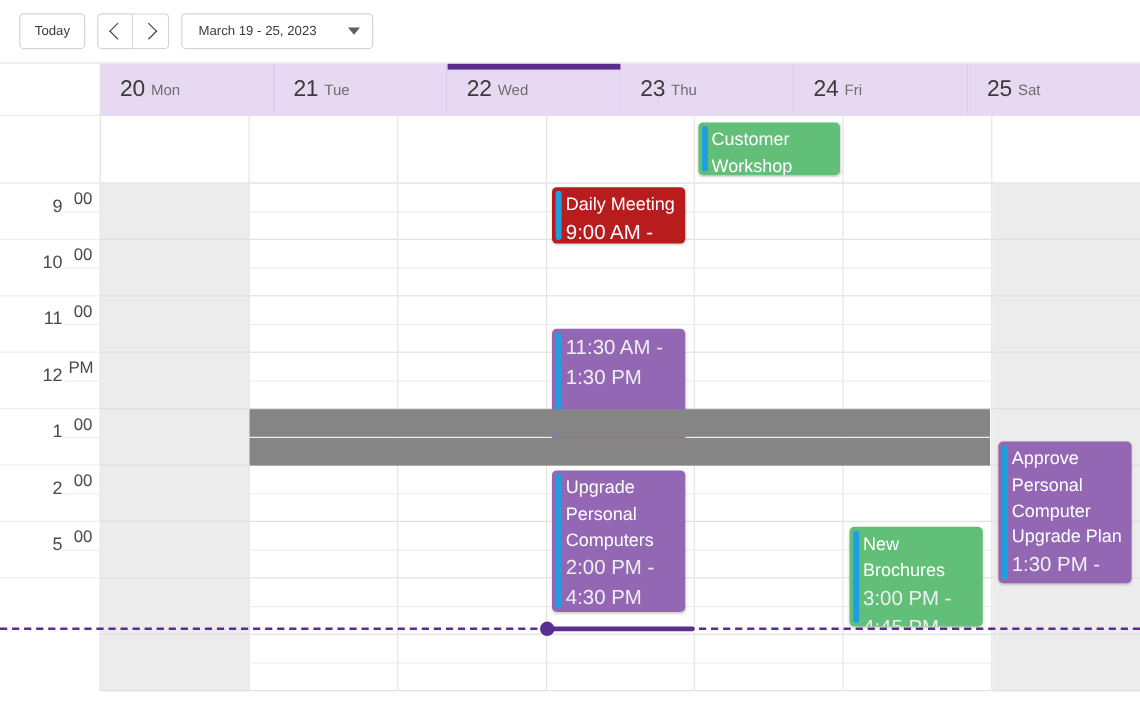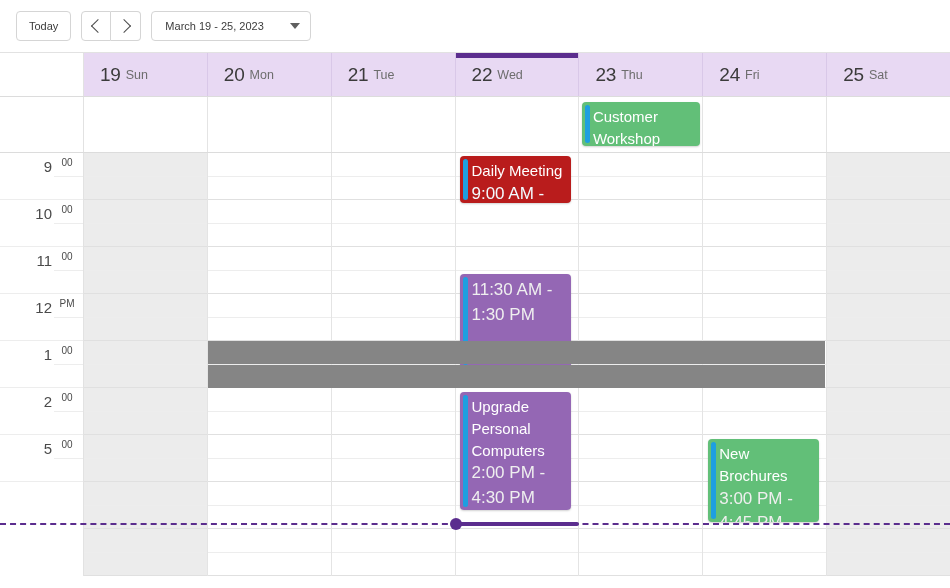--- a/index.html
+++ b/index.html
@@ -159,27 +159,27 @@
     position: absolute;
     top: 4px;
     right: 6px;
     white-space: nowrap;
   }
   .g-hour {
     font-size: 15px;
     color: #4a4a4a;
   }
   .g-min {
-    font-size: 10px;
+    font-size: 14px;
     color: #4a4a4a;
     vertical-align: super;
     margin-left: 5px;
     display: inline-block;
     width: 20px;
-    text-align: center;
+    text-align: right;
   }
   .gutter-hour::after {
     content: "";
     position: absolute;
     left: 54px; right: 0;
     top: 23px;
     border-bottom: 1px solid #ededed;
   }
 
   .day-col {
@@ -283,24 +283,20 @@
   <div class="btn" id="date-range-btn">
     <span id="date-range-label">March 19 - 25, 2023</span>
     <span class="caret"></span>
   </div>
 </div>
 
 <div id="calendar">
 
   <div id="dayheader-row">
     <div class="gutter-cell"></div>
-  <div class="day-head">
-        <span class="day-num">19</span>
-        <span class="day-name">Sun</span>
-      </div>
       <div class="day-head">
         <span class="day-num">20</span>
         <span class="day-name">Mon</span>
       </div>
       <div class="day-head">
         <span class="day-num">21</span>
         <span class="day-name">Tue</span>
       </div>
       <div class="day-head today">
         <span class="day-num">22</span>
@@ -512,20 +508,25 @@
           <div class="slot"></div>
           <div class="slot hour-end"></div>
           <div class="slot"></div>
           <div class="slot hour-end"></div>
           <div class="slot"></div>
           <div class="slot hour-end"></div>
           <div class="slot"></div>
           <div class="slot hour-end"></div>
           <div class="slot"></div>
           <div class="slot hour-end"></div>
+          <div class="event ev-purple" style="left: 4%; width: 90%; top: 215px; height: 118px;">
+            <div class="bar" style="background: rgb(30, 159, 224);"></div>
+            <div class="ev-title">Approve Personal Computer Upgrade Plan</div>
+            <div class="ev-time">1:30 PM - 4:00 PM</div>
+          </div>
         </div>
       </div>
   <div class="selection" style="left: 207.714px; width: 617.571px; top: 188px; height: 23px;"></div>
       <div class="selection" style="left: 207.714px; width: 617.571px; top: 212px; height: 23px;"></div>
       <div id="now-line" style="top: 370px;"></div>
       <div id="now-solid" style="top: 369px; left: 455.143px; width: 123.714px;"></div>
       <div id="now-dot" style="top: 365px; left: 450.143px;"></div>
     </div>
 
 </div>

